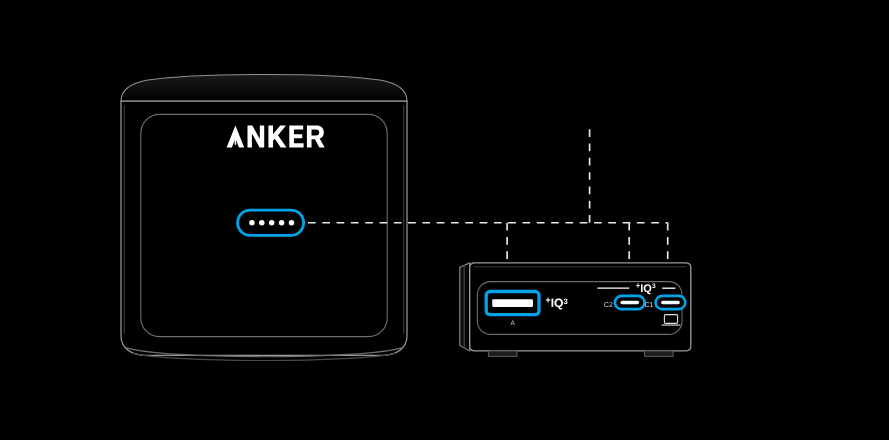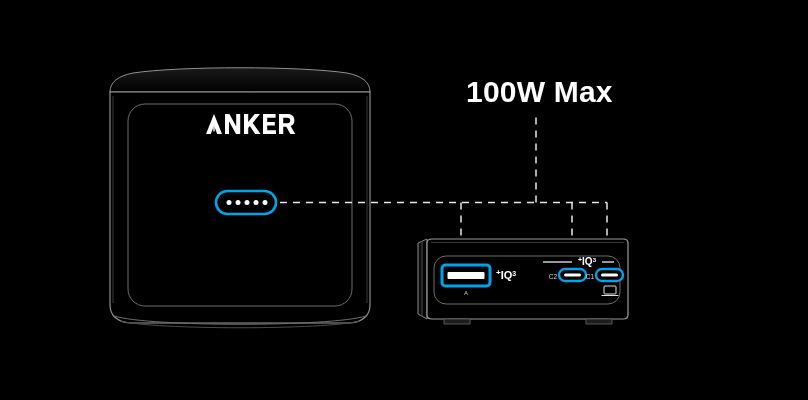--- a/index.html
+++ b/index.html
@@ -176,15 +176,14 @@
         <rect x="601" y="273.5" width="17" height="3" rx="1.5" ry="1.5" fill="#ffffff"></rect>
 
         <g stroke="#e0e0e0" stroke-width="1" fill="none">
           <rect x="604" y="286" width="12" height="8" rx="1" ry="1"></rect>
           <line x1="601.5" y1="295.5" x2="618.5" y2="295.5"></line>
         </g>
       </g>
     </g>
   </svg>
 
-  <div class="callout-text" id="callout-100w">100W Max</div>
 
 </div>
 
 </body></html>

